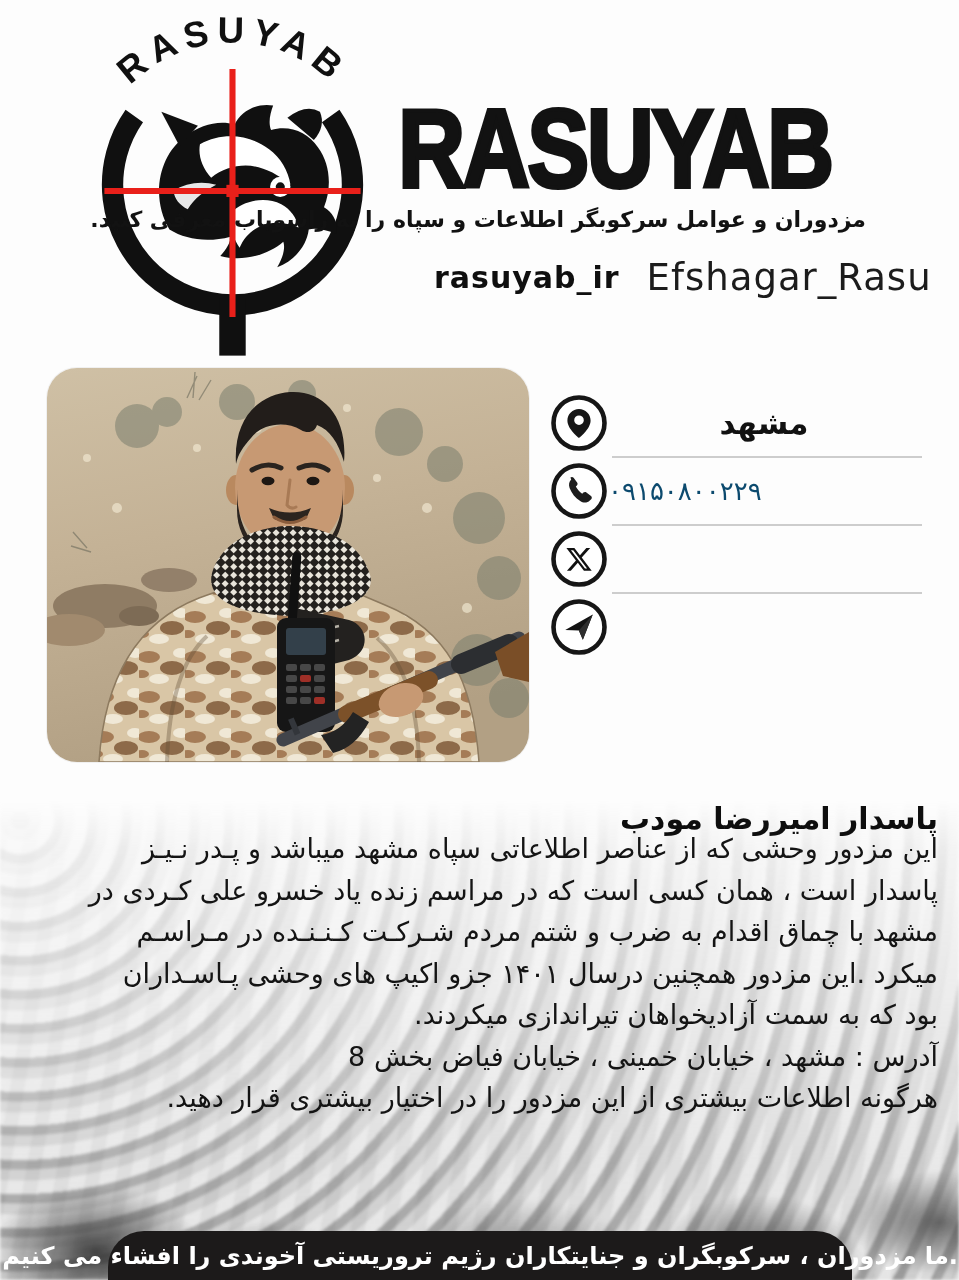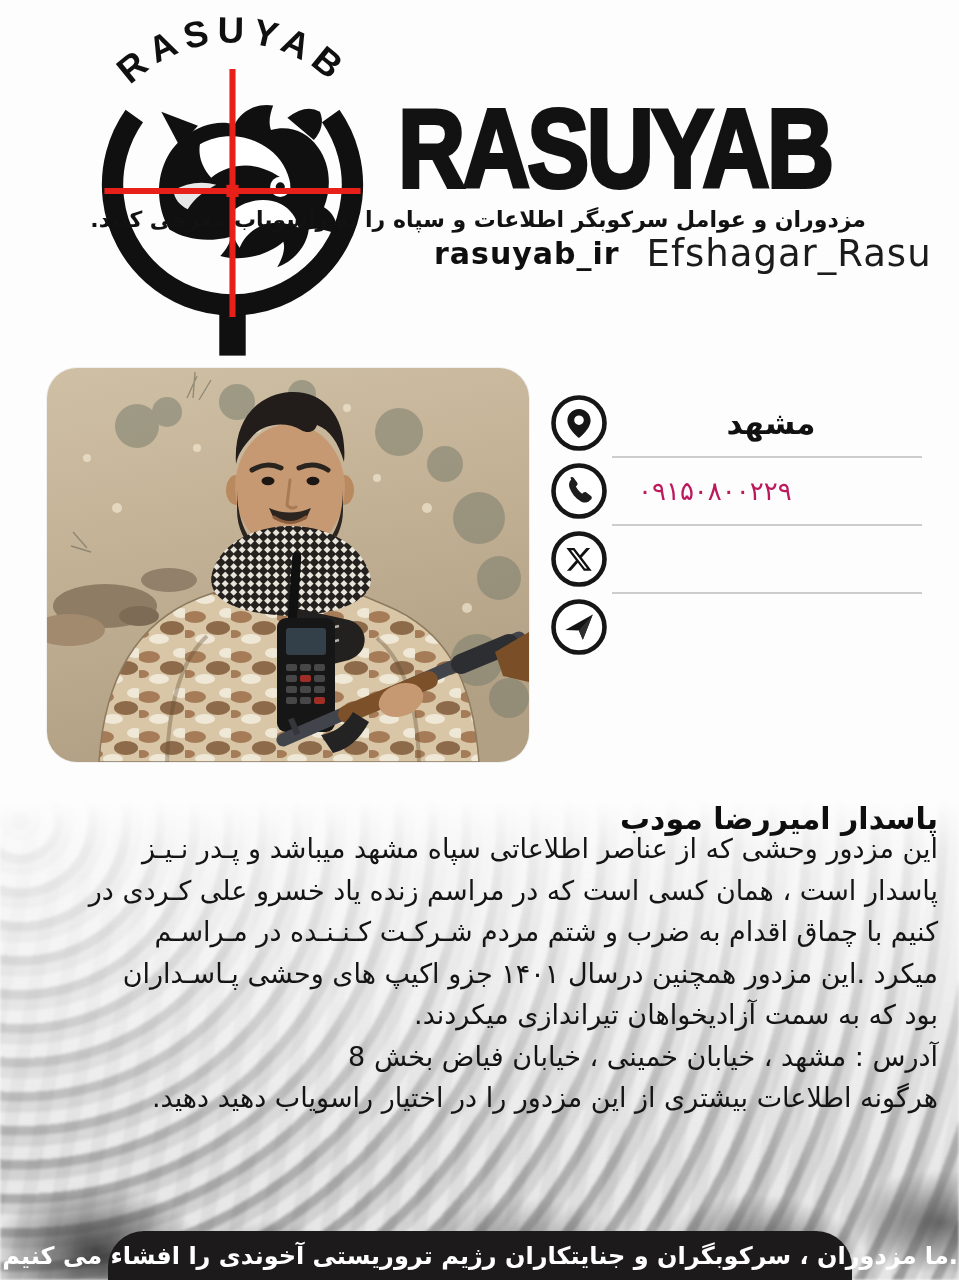--- a/index.html
+++ b/index.html
@@ -22,39 +22,39 @@
   }
 
   
   .logo{position:absolute;left:80px;top:12px;width:305px;height:338px;z-index:2;}
   .brand{position:absolute;left:398px;top:92px;width:470px;z-index:2;}
   .brand-title{font-family:"Liberation Sans",sans-serif;font-weight:900;font-size:112px;line-height:1.02;
     letter-spacing:-3px;color:#121212;-webkit-text-stroke:4px #121212;white-space:nowrap;
     transform:scaleX(.83);transform-origin:left center;}
   .brand-tagline{direction:rtl;font-size:22px;font-weight:bold;color:#121212;text-align:left;
     margin-top:1px;width:468px;white-space:nowrap;}
-  .handles{display:flex;align-items:center;margin-top:0;}
+  .handles{display:flex;align-items:center;margin-top:24px;}
   .tg-plane{width:34px;height:34px;margin-left:8px;}
   .tg-handle{font-weight:bold;font-size:30px;letter-spacing:1px;margin:0 24px 0 28px;color:#0f0f0f;}
   .ig-glyph{width:34px;height:34px;margin-right:3px;}
   .ig-handle{font-size:37px;font-weight:400;color:#1c1c1c;letter-spacing:1px;}
 
   
   .photo{position:absolute;left:47px;top:368px;width:482px;height:394px;border-radius:30px;
     overflow:hidden;z-index:2;box-shadow:0 0 0 1px rgba(0,0,0,.05);}
   .photo svg{display:block;width:100%;height:100%;}
 
   
   .contact{position:absolute;left:548px;top:392px;width:394px;z-index:2;}
   .c-row{position:relative;height:68px;}
   .c-icon{position:absolute;left:2px;top:2px;width:58px;height:58px;}
-  .c-val{position:absolute;left:74px;right:22px;top:0;height:62px;display:flex;align-items:center;
+  .c-val{position:absolute;left:60px;right:22px;top:0;height:62px;display:flex;align-items:center;
     font-size:27px;color:#222;}
   .c-val.center{justify-content:center;font-weight:bold;font-size:31px;direction:rtl;color:#111;}
-  .c-val.digits{letter-spacing:2px;font-size:26px;color:#be185d;margin-left:16px;}
+  .c-val.digits{letter-spacing:2px;font-size:26px;color:#0c4a6e;}
   .c-line{position:absolute;left:64px;right:20px;bottom:2px;height:2px;background:#cdcdcd;}
 
   
   .profile-title{position:absolute;right:21px;top:776px;direction:rtl;font-weight:bold;
     font-size:30px;color:#0e0e0e;z-index:2;}
   .paragraph{position:absolute;left:25px;right:21px;top:828px;direction:rtl;text-align:right;
     font-size:27px;line-height:41.5px;color:#141414;z-index:2;}
 
   
   .banner{position:absolute;left:108px;top:1231px;width:744px;height:49px;background:#1c1a1a;
@@ -266,24 +266,24 @@
       <div class="c-val"></div>
     </div>
 
   </div>
 
   <h2 class="profile-title">پاسدار امیررضا مودب</h2>
 
   <div class="paragraph">
     <div>این مزدور وحشی که از عناصر اطلاعاتی سپاه مشهد میباشد  و  پـدر  نـیـز</div>
     <div>پاسدار است ، همان کسی است که در مراسم زنده یاد خسرو علی کـردی  در</div>
-    <div>کنیم با چماق اقدام به ضرب و شتم مردم شـرکـت کـنـنـده در  مـراسـم</div>
+    <div>مشهد با چماق اقدام به ضرب و شتم مردم شـرکـت کـنـنـده در  مـراسـم</div>
     <div>میکرد .این مزدور همچنین درسال ۱۴۰۱ جزو اکیپ های وحشی  پـاسـداران</div>
     <div>بود که به سمت آزادیخواهان تیراندازی میکردند.</div>
     <div>آدرس : مشهد ، خیابان خمینی ، خیابان فیاض بخش 8</div>
-    <div>هرگونه اطلاعات بیشتری از این مزدور را در اختیار راسویاب دهید دهید.</div>
+    <div>هرگونه اطلاعات بیشتری از این مزدور را در اختیار بیشتری قرار دهید.</div>
   </div>
 
   <div class="banner">
     <div class="banner-text">::.ما مزدوران ، سرکوبگران و جنایتکاران رژیم تروریستی آخوندی را افشاء می کنیم::</div>
   </div>
 
 </div>
 
 </body></html>

